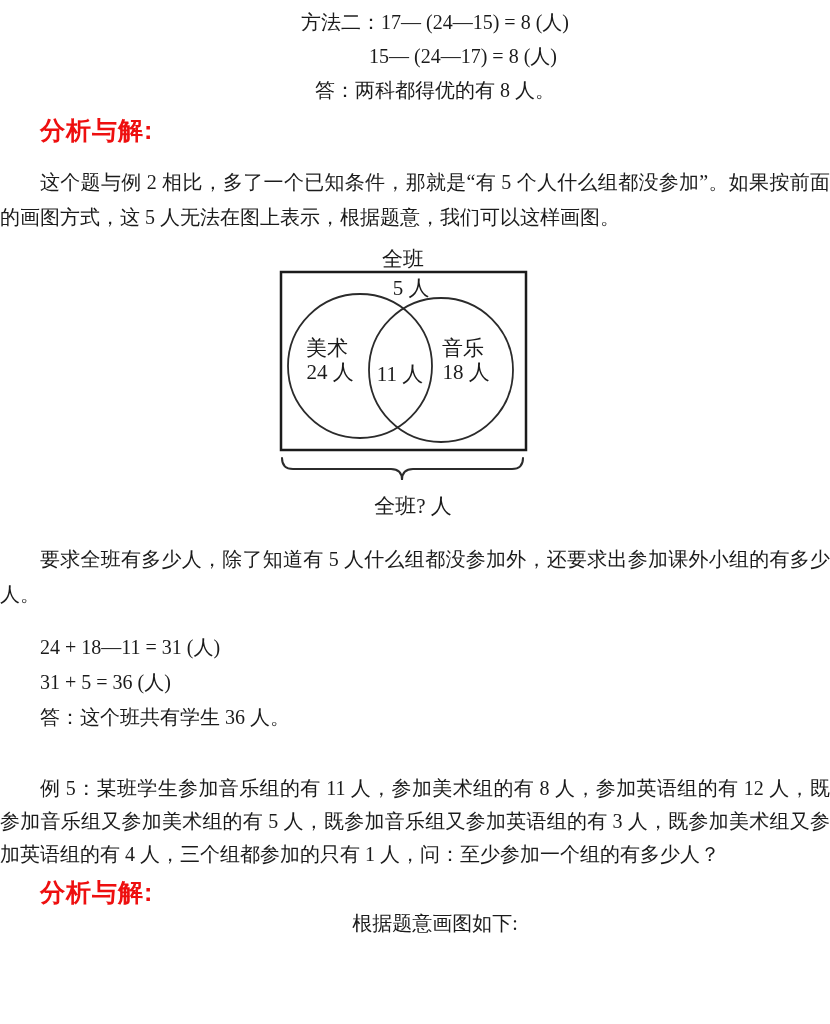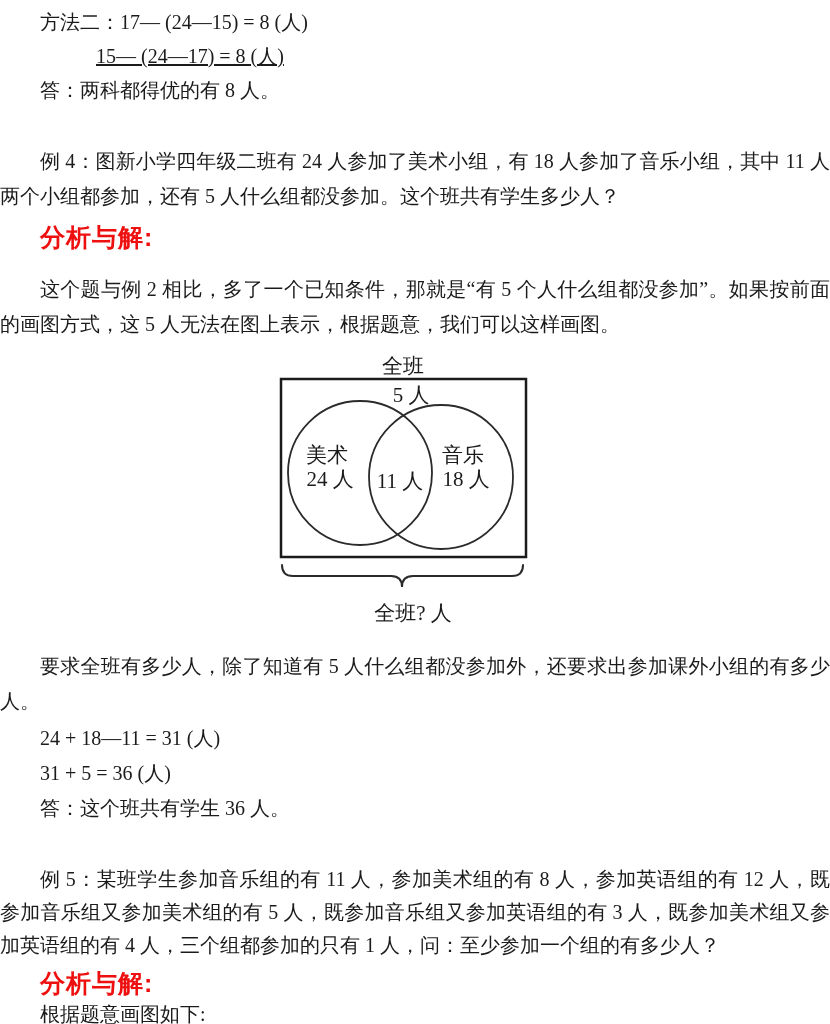--- a/index.html
+++ b/index.html
@@ -4,59 +4,58 @@
 <style>
   :root { --accent:#ee0f0f; --ink:#1b1b1b; }
   html,body { margin:0; padding:0; background:#ffffff; }
   body {
     width:830px; height:1024px; overflow:hidden;
     color:var(--ink);
     font-family:"Liberation Serif","DejaVu Serif",serif;
     font-size:20px;
   }
   .doc { padding-top:5px; }
-  .line { line-height:34px; white-space:nowrap; }
+  .line { line-height:34px; white-space:nowrap;text-align:center; }
   .ind40  { padding-left:40px; }
-  .ind140 { padding-left:96px;text-decoration:underline; }
+  .ind140 { padding-left:96px; }
   .para {
     margin:0; text-indent:40px; text-align:justify;
     line-height:35px;
   }
   .lh33 { line-height:33px; }
   .heading-red {
     color:var(--accent); font-weight:bold;
     padding-left:40px; line-height:30px;
     font-family:"Liberation Sans","DejaVu Sans",sans-serif;
     font-size:25px; letter-spacing:1px;
   }
   .mt-ex4      { margin-top:37px; }
   .mt-red      { margin-top:8px; }
   .mt-analysis { margin-top:20px; }
   .mt-follow   { margin-top:25px; }
-  .mt-form     { margin-top:2px; }
+  .mt-form     { margin-top:18px; }
   .mt-ex5      { margin-top:37px; }
   .mt-red2     { margin-top:6px; }
   .formula { padding-left:40px; line-height:35px; white-space:nowrap; }
   .diagram { margin:12px 0 7px 273px; width:260px; height:270px; }
   .diagram svg { display:block; }
   .diagram text {
     font-family:"Liberation Serif","DejaVu Serif",serif;
     font-size:21px; fill:var(--ink);
   }
 </style>
 </head>
 <body>
 
 <div class="doc">
 
   <div class="line ind40">方法二：17— (24—15) = 8 (人)</div>
   <div class="line ind140">15— (24—17) = 8 (人)</div>
   <div class="line ind40">答：两科都得优的有 8 人。</div>
 
-  <p class="para mt-ex4">例 4：图新小学四年级二班有 24 人参加了美术小组，有 18 人参加了音乐小组，其中 11 人两个小组都参加，还有 5 人什么组都没参加。这个班共有学生多少人？</p>
 
   <div class="heading-red mt-red">分析与解:</div>
 
   <p class="para mt-analysis">这个题与例 2 相比，多了一个已知条件，那就是“有 5 个人什么组都没参加”。如果按前面的画图方式，这 5 人无法在图上表示，根据题意，我们可以这样画图。</p>
 
   <figure class="diagram">
     <svg width="260" height="270" viewBox="0 0 260 270">
       <text x="130" y="19" text-anchor="middle">全班</text>
 
       <rect x="8" y="25" width="245" height="178" fill="none" stroke="#1b1b1b" stroke-width="2.5"></rect>

